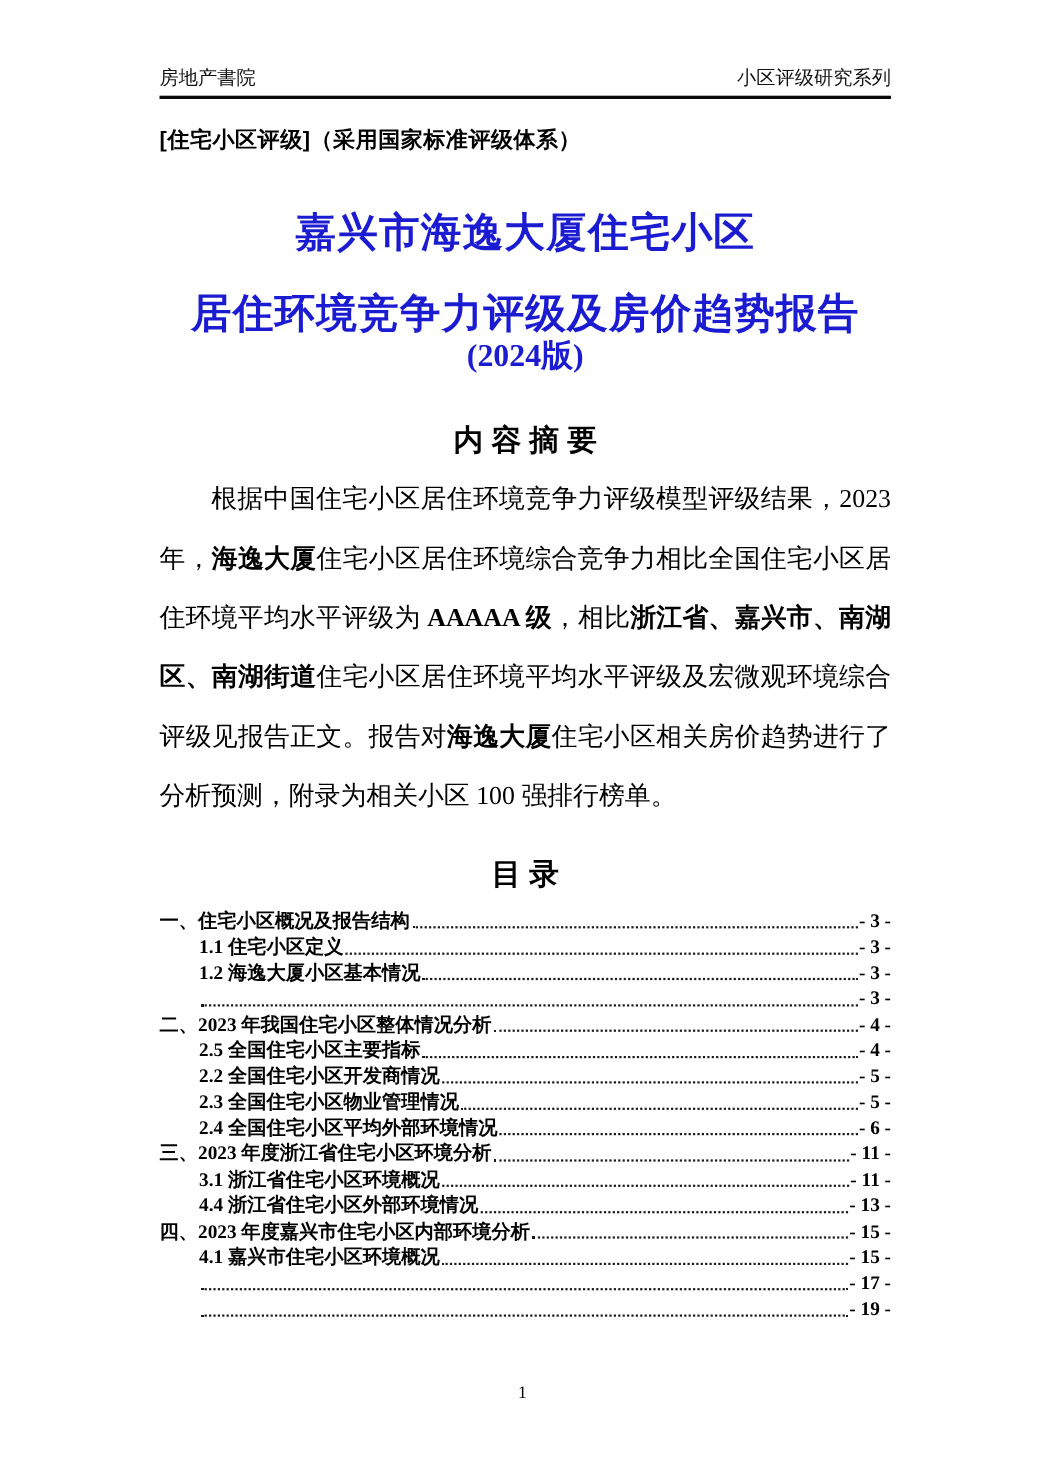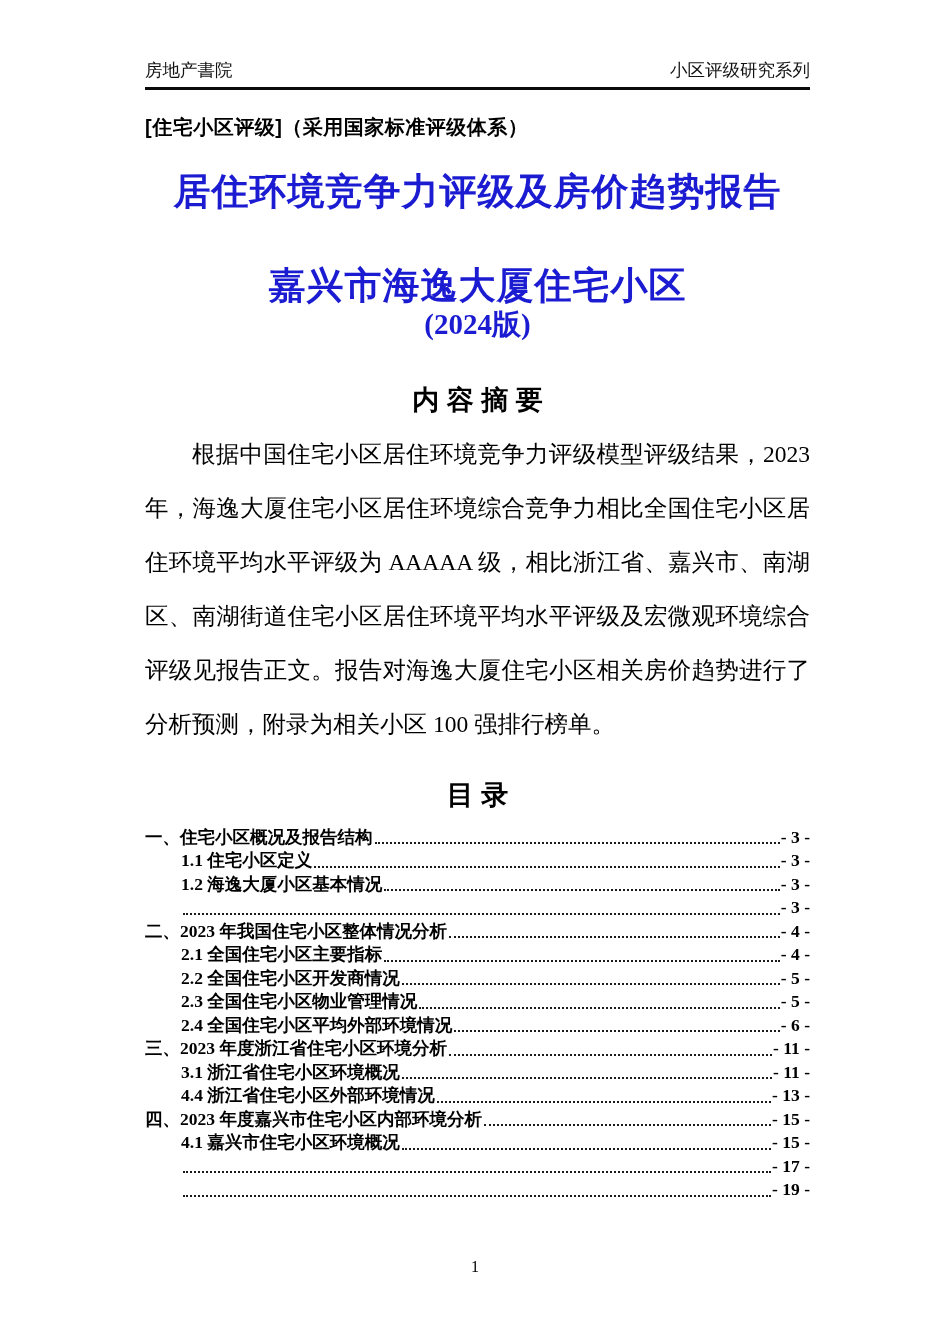--- a/index.html
+++ b/index.html
@@ -56,21 +56,21 @@
     font-weight: bold;
     font-size: 27px;
   }
   .summary-paragraph {
     margin-top: 9px;
     font-size: 23.5px;
     line-height: 54px;
     text-align: justify;
     text-indent: 47px;
   }
-  .summary-paragraph .b { font-weight: normal; }
+  .summary-paragraph .b { font-weight: bold; }
   
   .toc-heading {
     margin-top: 26px;
     text-align: center;
     font-family: "Liberation Sans", "DejaVu Sans", sans-serif;
     font-weight: bold;
     font-size: 27px;
   }
   .toc-list {
     margin-top: 13px;
@@ -107,22 +107,22 @@
 <div class="page">
 
   <div class="header">
     <span>房地产書院</span>
     <span>小区评级研究系列</span>
   </div>
 
   <div class="tagline">[住宅小区评级]（采用国家标准评级体系）</div>
 
   <div class="title-block">
+    <div class="title-line title-1">嘉兴市海逸大厦住宅小区</div>
     <div class="title-line title-2">居住环境竞争力评级及房价趋势报告</div>
-    <div class="title-line title-1">嘉兴市海逸大厦住宅小区</div>
     <div class="title-line title-3">(2024版)</div>
   </div>
 
   <div class="summary-heading">内 容 摘 要</div>
 
   <div class="summary-paragraph"><span>根据中国住宅小区居住环境竞争力评级模型评级结果，2023 年，</span><span class="b">海逸大厦</span><span>住宅小区居住环境综合竞争力相比全国住宅小区居住环境平均水平评级为 </span><span class="b">AAAAA 级</span><span>，相比</span><span class="b">浙江省、嘉兴市、南湖区、南湖街道</span><span>住宅小区居住环境平均水平评级及宏微观环境综合评级见报告正文。报告对</span><span class="b">海逸大厦</span><span>住宅小区相关房价趋势进行了分析预测，附录为相关小区 100 强排行榜单。</span></div>
 
   <div class="toc-heading">目 录</div>
 
   <div class="toc-list">
@@ -144,21 +144,21 @@
       <div class="toc-row lv2">
         <span class="toc-leader"></span>
         <span class="toc-page">- 3 -</span>
       </div>
       <div class="toc-row lv1">
         <span class="toc-label">二、2023 年我国住宅小区整体情况分析</span>
         <span class="toc-leader"></span>
         <span class="toc-page">- 4 -</span>
       </div>
       <div class="toc-row lv2">
-        <span class="toc-label">2.1 全国住宅小区主要指标</span>
+        <span class="toc-label">2.5 全国住宅小区主要指标</span>
         <span class="toc-leader"></span>
         <span class="toc-page">- 4 -</span>
       </div>
       <div class="toc-row lv2">
         <span class="toc-label">2.2 全国住宅小区开发商情况</span>
         <span class="toc-leader"></span>
         <span class="toc-page">- 5 -</span>
       </div>
       <div class="toc-row lv2">
         <span class="toc-label">2.3 全国住宅小区物业管理情况</span>

